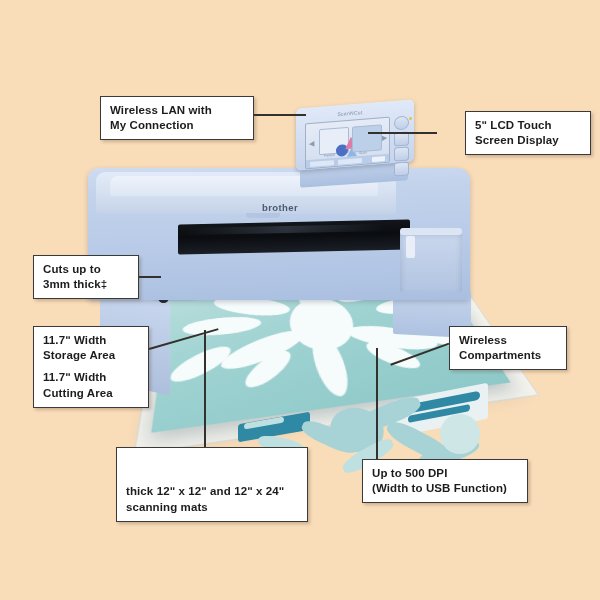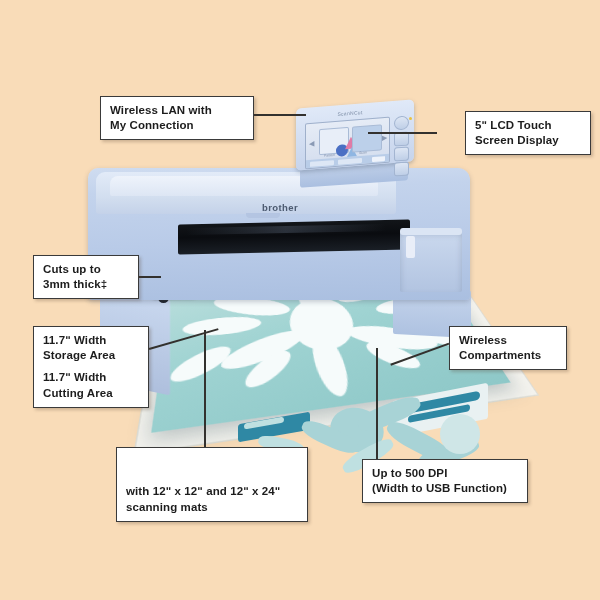--- a/index.html
+++ b/index.html
@@ -334,21 +334,21 @@
   </div>
 
   <div class="cbox" style="left:449px;top:326px;width:118px;">
     <p><span>Wireless</span><br>
        <span>Compartments</span></p>
   </div>
 
   <div class="cbox" style="left:116px;top:447px;width:192px;">
     <p><br>
        <br>
-       <span>with  12ʺ x 12ʺ and 12ʺ x 24ʺ</span><br>
+       <span>thick  12ʺ x 12ʺ and 12ʺ x 24ʺ</span><br>
        <span>scanning mats</span></p>
   </div>
 
   <div class="cbox" style="left:362px;top:459px;width:166px;">
     <p><span>Up to 500 DPI</span><br>
        <span>(Width to USB Function)</span></p>
   </div>
 
 </div>
 

